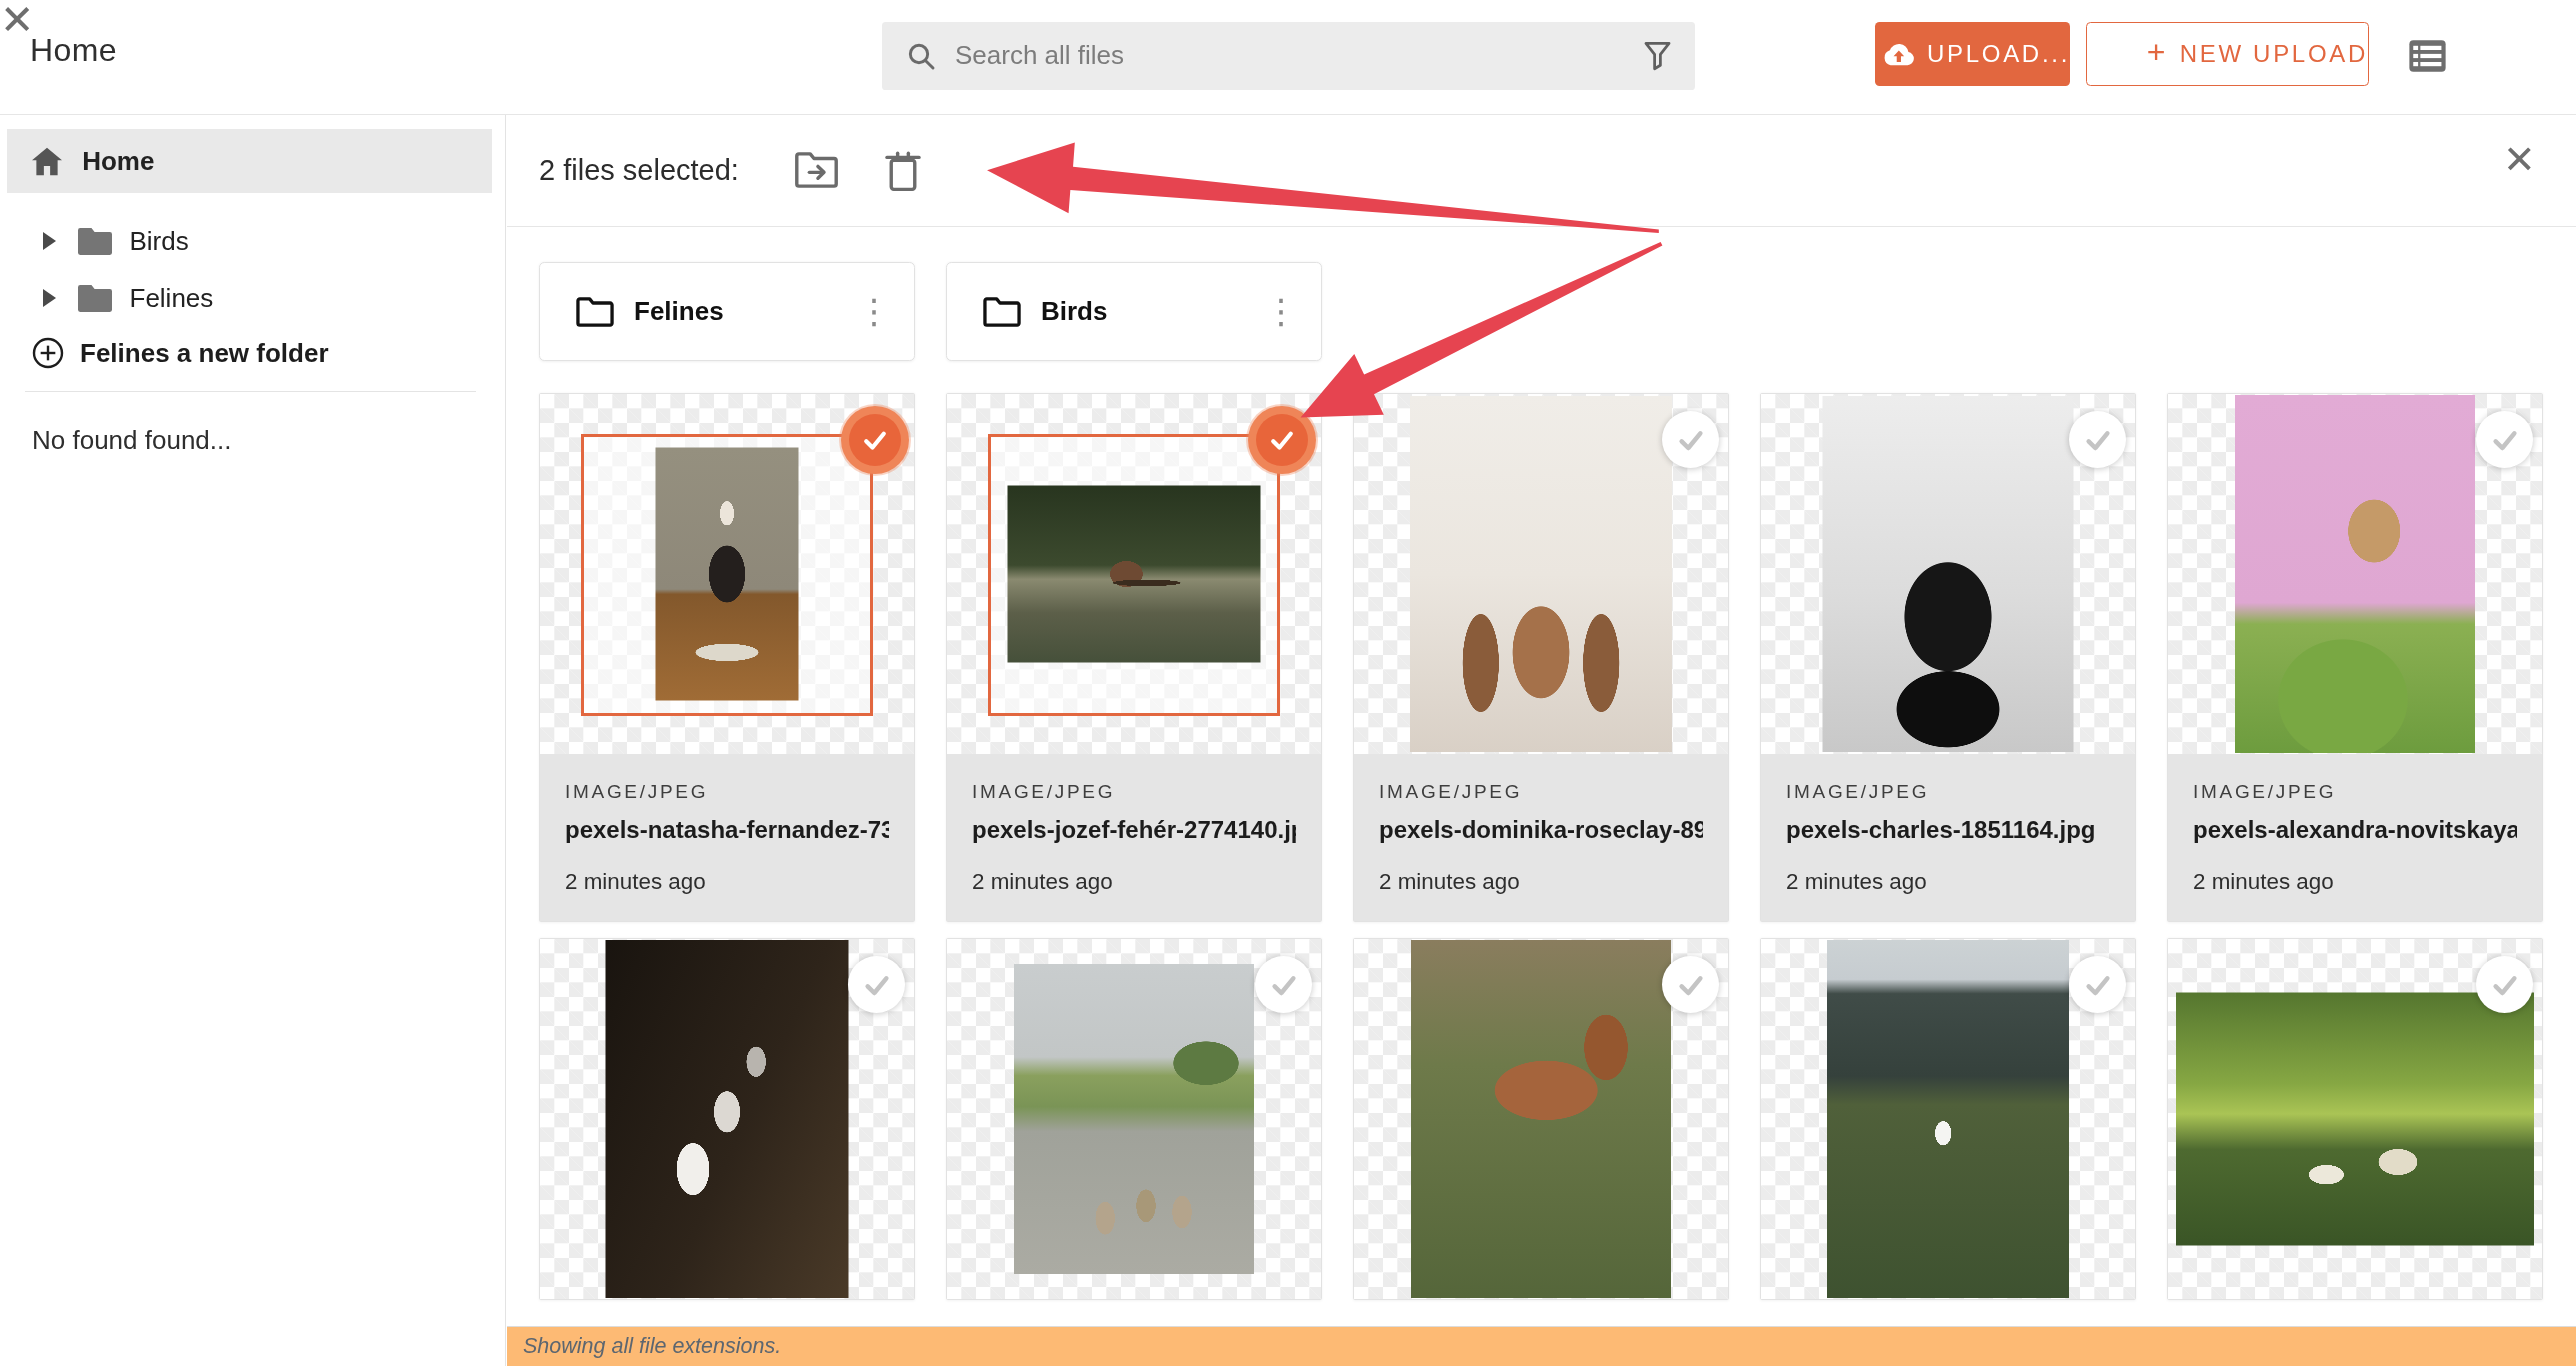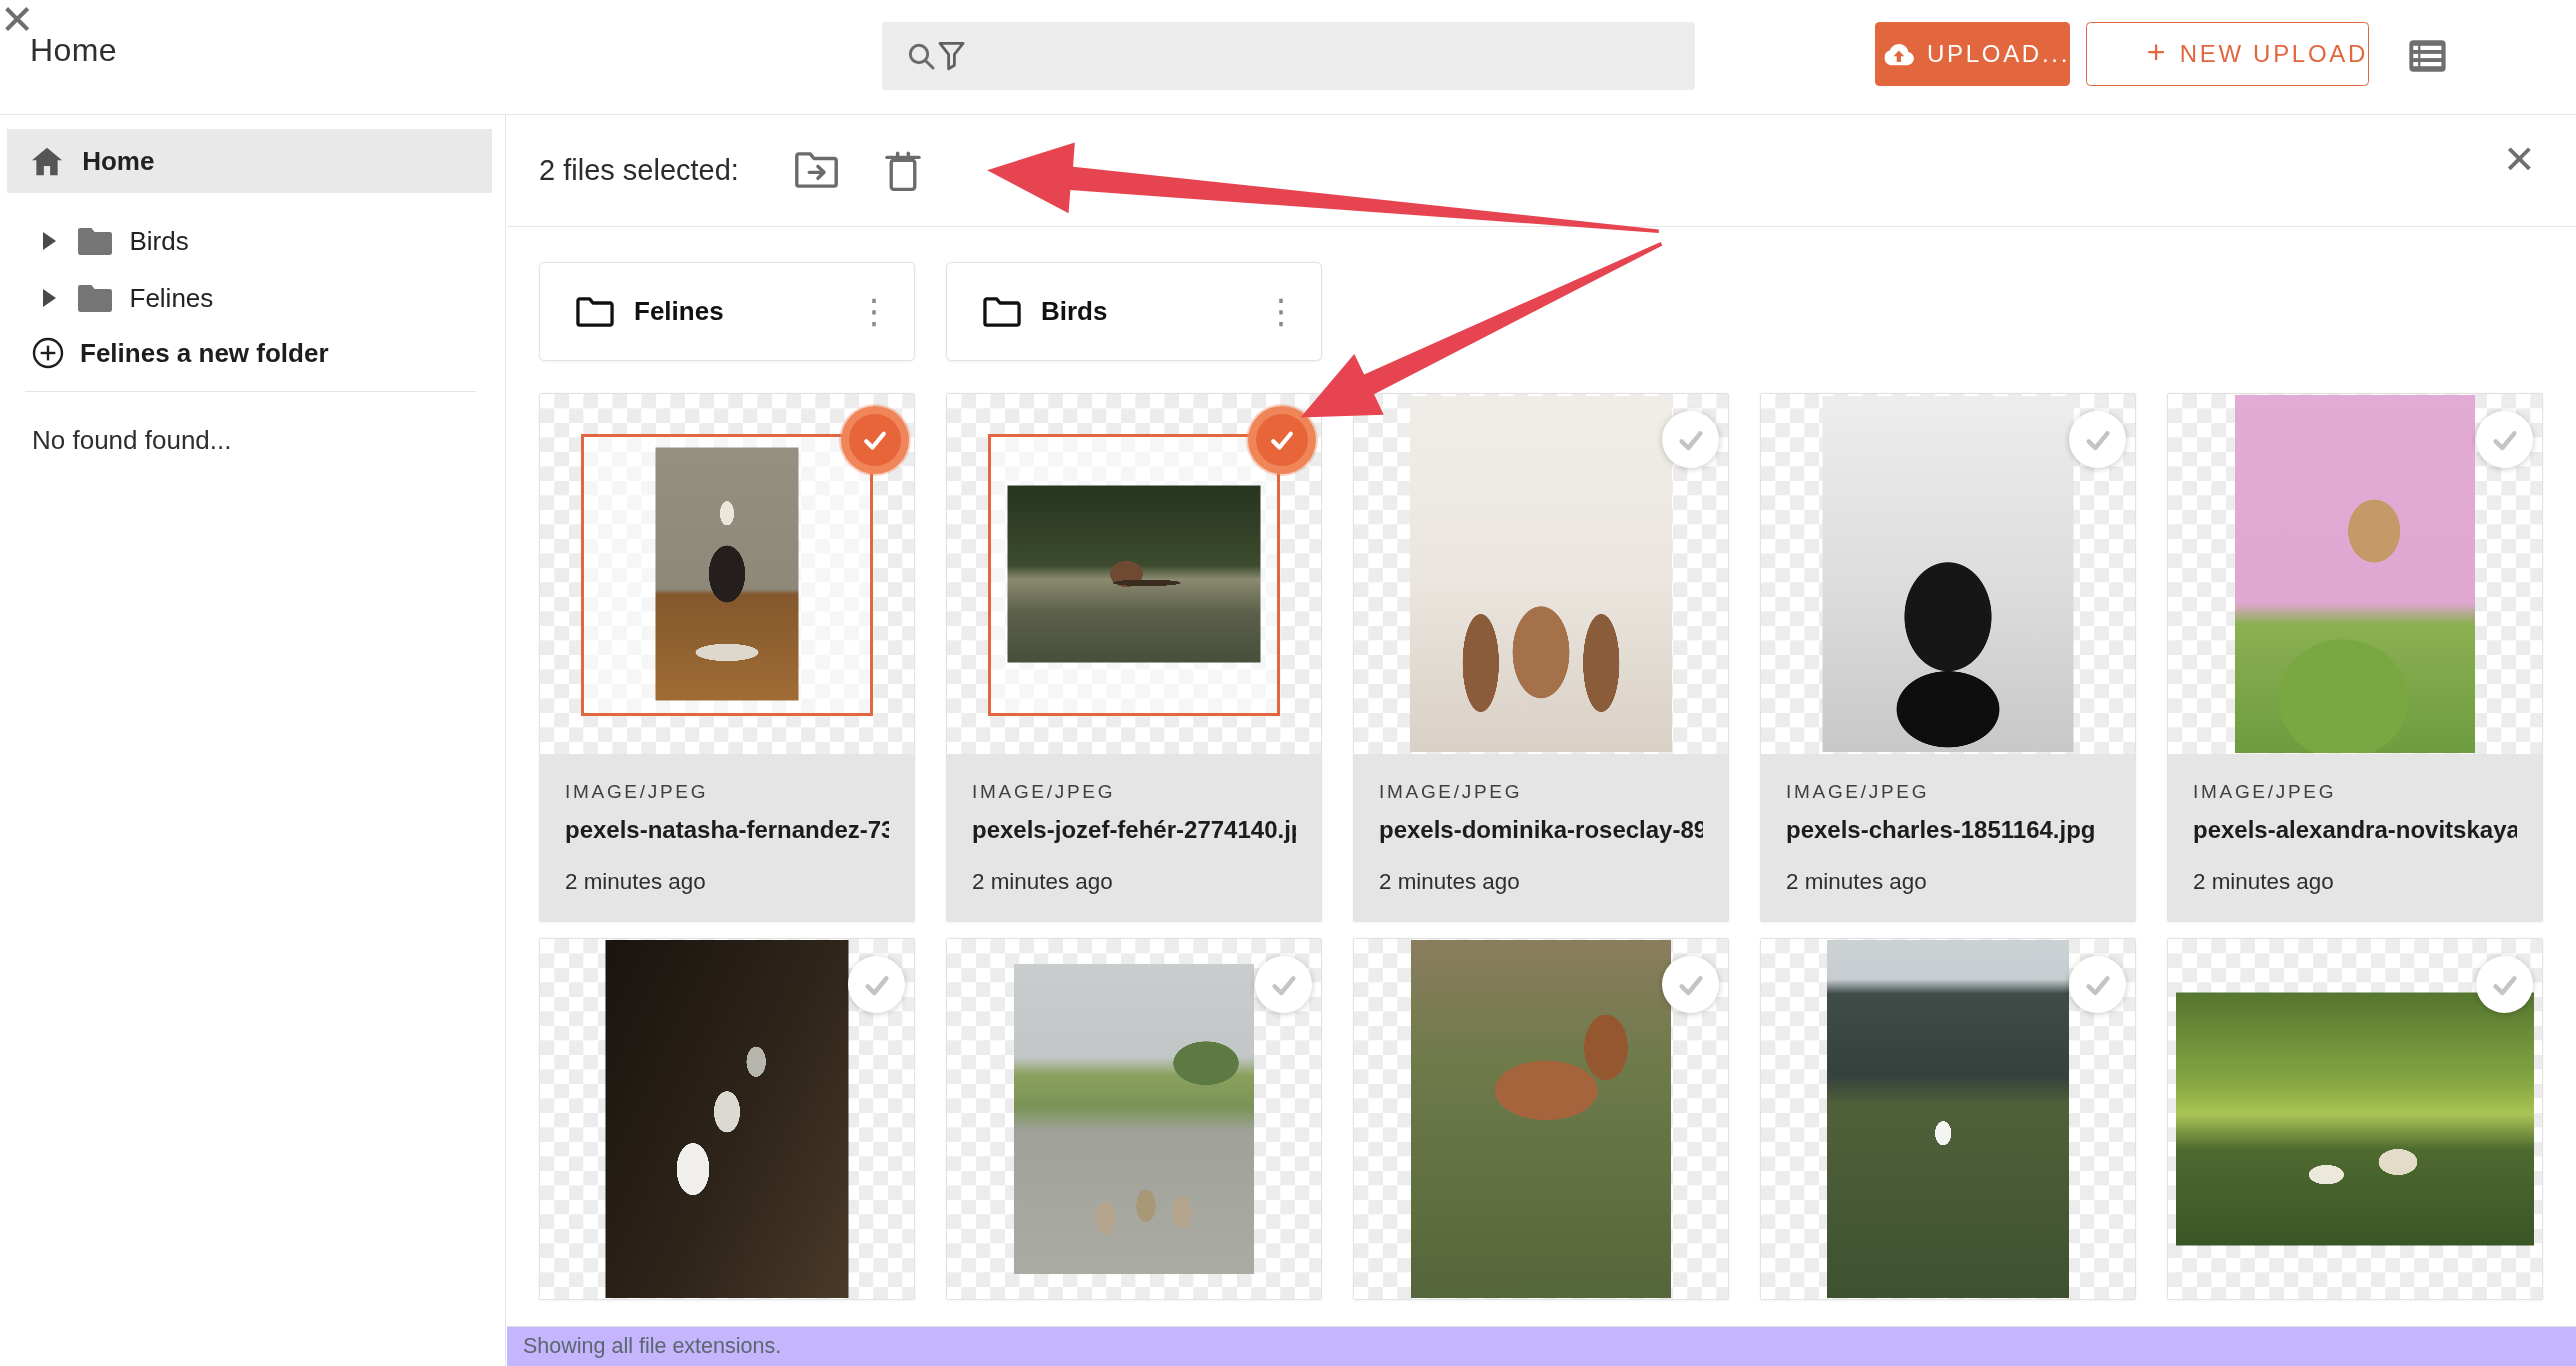--- a/index.html
+++ b/index.html
@@ -64,21 +64,21 @@
   .sel-rect{position:absolute;left:41px;right:41px;top:40px;bottom:38px;border:3.6px solid #e2673f;background:rgba(255,255,255,.55);}
   .thumb{position:absolute;left:50%;top:50%;transform:translate(-50%,-50%);}
   .badge{position:absolute;border-radius:50%;display:flex;align-items:center;justify-content:center;cursor:pointer;}
   .badge-on{width:52px;height:52px;right:13.4px;top:20px;background:#e8653a;box-shadow:0 0 0 8px #ef8558,0 0 0 10px rgba(239,133,88,.35);}
   .badge-off{width:57px;height:57px;right:9px;top:17px;background:#fff;box-shadow:0 0.9px 6.3px rgba(0,0,0,.22);}
   .meta{height:167px;background:#e5e5e5;box-sizing:border-box;padding:27px 25px 0 25px;}
   .meta .mtype{font-size:19px;letter-spacing:2.7px;color:#3e3e3e;}
   .meta .mname{font-size:24px;font-weight:700;color:#1c1c1c;margin-top:12.5px;white-space:nowrap;overflow:hidden;max-width:326px;}
   .meta .mtime{font-size:22.4px;color:#2e2e2e;margin-top:25px;}
   
-  .footer{position:absolute;left:507px;top:1326px;width:2069px;height:41px;background:#c4b5fd;border-top:0.9px solid #dcdcdc;z-index:30;box-sizing:border-box;}
+  .footer{position:absolute;left:507px;top:1326px;width:2069px;height:41px;background:#fdba74;border-top:0.9px solid #dcdcdc;z-index:30;box-sizing:border-box;font-style:italic;}
   .footer .ftext{position:absolute;left:16px;top:7.2px;font-size:21.5px;color:#5c6670;}
   
   .arrows{position:absolute;left:0;top:0;width:2576px;height:1367px;z-index:40;pointer-events:none;}
   
   .t1{width:143px;height:253px;background:
       radial-gradient(ellipse 52px 14.3px at 50% 81%,#ddd8cb 0 60%,transparent 61%),
       radial-gradient(ellipse 11.6px 20px at 50% 26%,#ece5da 0 60%,transparent 61%),
       radial-gradient(ellipse 30px 47px at 50% 50%,#241f1d 0 60%,transparent 61%),
       linear-gradient(180deg,#95907f 0%,#8e8879 56%,#83582c 58%,#a06c36 100%);}
   .t2{width:253px;height:177px;background:
@@ -125,20 +125,21 @@
 <body>
 
 <div class="header">
   <div class="page-title">Home</div>
 
   <div class="searchbar">
     <svg class="search-glyph" width="32" height="32" viewBox="0 0 24 24" fill="none" stroke="#6a6a6a" stroke-width="2.2">
       <circle cx="10.5" cy="10.5" r="6.5"></circle>
         <line x1="15.5" y1="15.5" x2="21" y2="21" stroke-linecap="round"></line>
     </svg>
+    <input class="search-input" type="text" placeholder="Search all files" style="">
     <svg class="filter-glyph" width="29" height="30" viewBox="0 0 24 26" fill="none" stroke="#5f5f5f" stroke-width="2.4" stroke-linejoin="round">
       <path d="M2 2 H22 L14.5 11.5 V21 L9.5 24 V11.5 Z"></path>
     </svg>
   </div>
 
   <div class="btn btn-upload">
     <svg width="34" height="27" viewBox="0 0 32 24">
       <path fill="#ffffff" d="M25.8 9.7A9 9 0 0 0 8.4 8.1 7.2 7.2 0 0 0 9 22h16a6.2 6.2 0 0 0 .8-12.3z"></path>
       <path fill="#e2673f" d="M16.8 8.2 l5 5.4 h-3 v5.4 h-4 v-5.4 h-3 z"></path>
     </svg>

